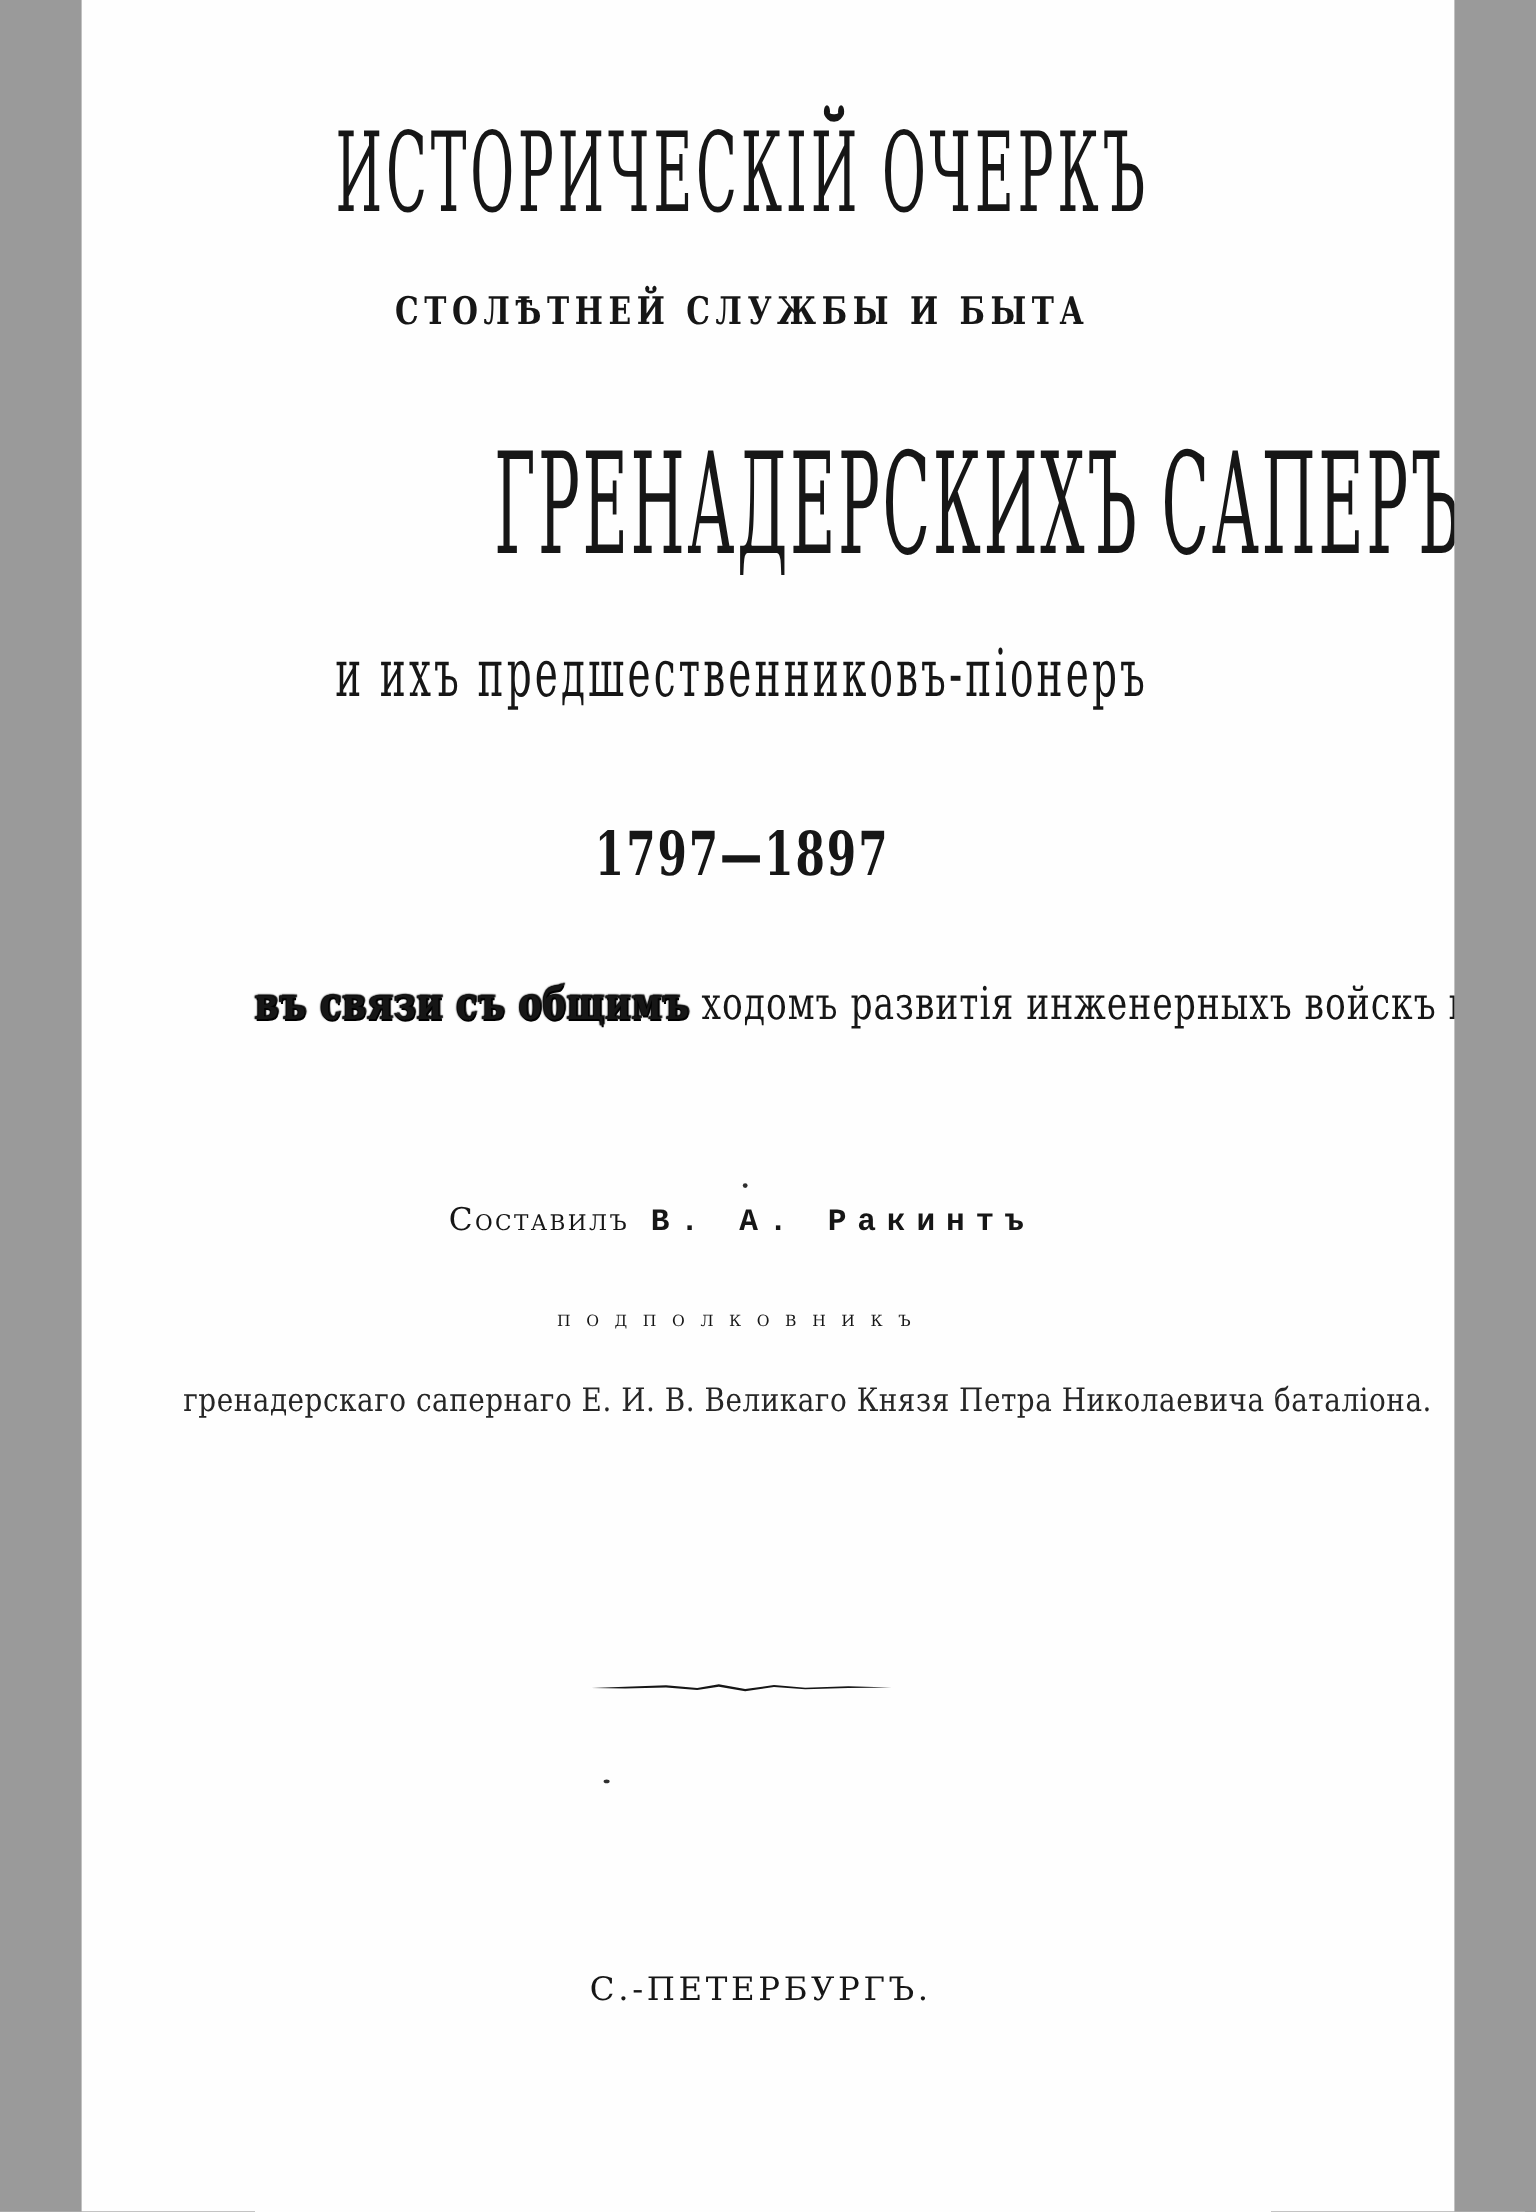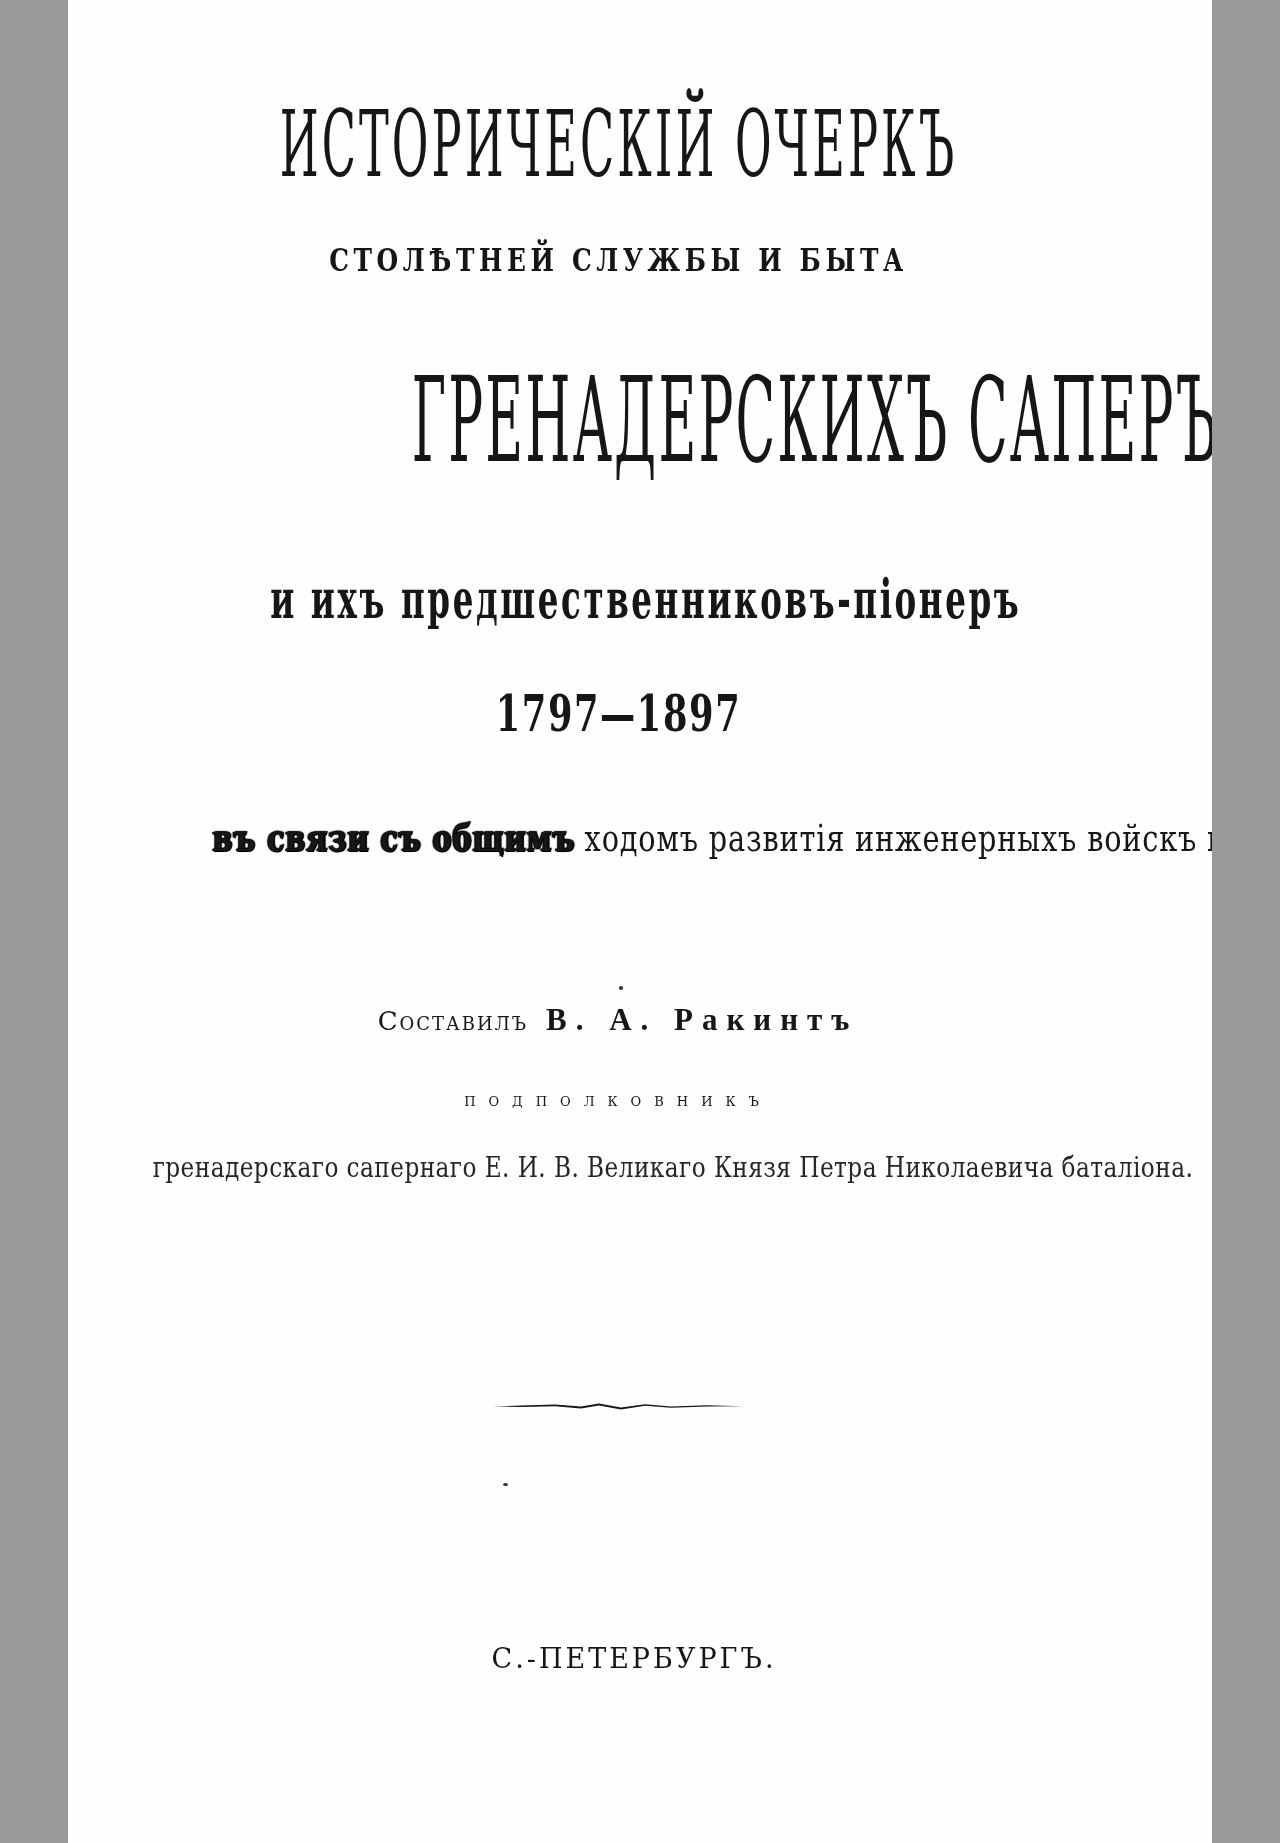--- a/index.html
+++ b/index.html
@@ -41,22 +41,22 @@
   .t6 .stretch { transform:scale(0.80,1.05); }
   .smudged {
     font-weight:bold;
     text-shadow: 0 0 2px #000, 1px 1px 0 #000, -1px 0 1px #000, 2px -1px 1px #111;
   }
   .tag-clear { margin-left:12px; }
 
   .byline { font-size:26px; }
   .byline-prefix { font-variant:small-caps; letter-spacing:2px; }
   .byline-name {
-    font-family:Liberation Serif, serif;
-    font-weight:bold; font-size:31px;
+    font-family:Liberation Mono, monospace;
+    font-weight:bold; font-size:26px;
     letter-spacing:9px; margin-left:18px;
   }
 
   .rank { font-size:18px; letter-spacing:13px; font-variant:small-caps; }
 
   .unit { font-size:27px; color:#262626; filter:blur(0.4px);margin-top:10px; }
   .unit .stretch { transform:scale(0.86,1.0); letter-spacing:0.5px; }
 
   .city { font-size:27px; letter-spacing:3px;padding-left:16px; }
   .printer { font-size:25px; letter-spacing:1px; }
@@ -75,21 +75,21 @@
   </div>
 
   <div class="line t2" style="top:244px;">
     <span class="stretch">СТОЛѢТНЕЙ СЛУЖБЫ И БЫТА</span>
   </div>
 
   <div class="line t3" style="top:362px;">
     <span class="stretch">ГРЕНАДЕРСКИХЪ САПЕРЪ</span>
   </div>
 
-  <div class="line t4" style="top:572px;font-weight:bold;">
+  <div class="line t4" style="top:534px;">
     <span class="stretch">и ихъ предшественниковъ-піонеръ</span>
   </div>
 
   <div class="line t5" style="top:688px;">
     <span class="stretch">1797—1897</span>
   </div>
 
   <div class="line t6" style="top:818px;">
     <span class="stretch"><span class="smudged">въ связи съ общимъ</span><span class="tag-clear">ходомъ развитія инженерныхъ войскъ въ Россіи.</span></span>
   </div>

